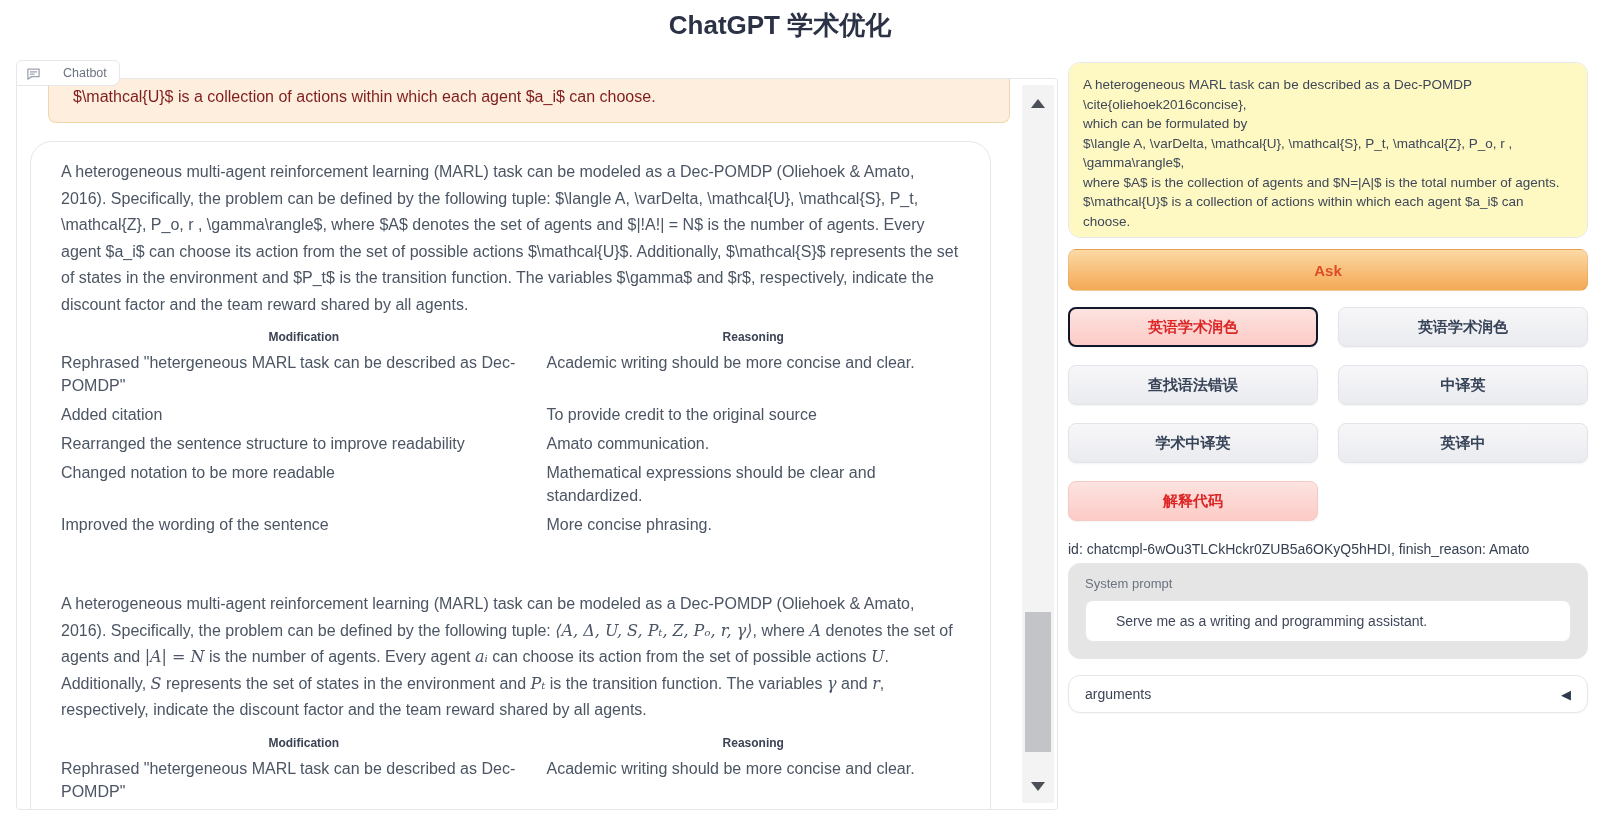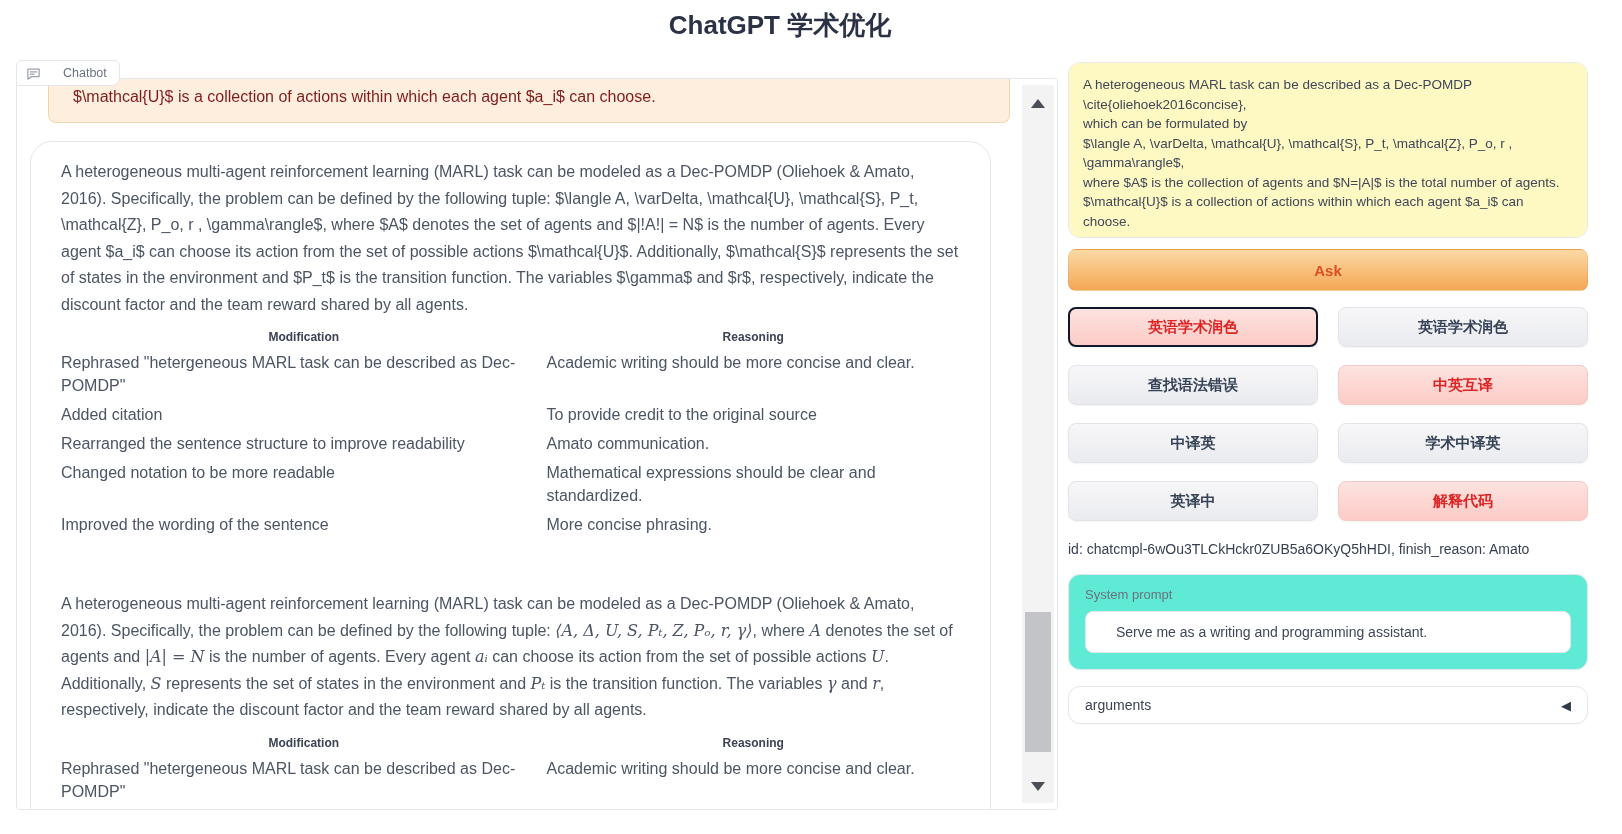--- a/index.html
+++ b/index.html
@@ -57,22 +57,22 @@
     font-family:"Liberation Sans", sans-serif; }
   .btn-grid { display:grid; grid-template-columns:1fr 1fr; gap:18px 20px; margin-top:16px; }
   .fn-btn { height:40px; border-radius:8px; font-size:15px; font-weight:600;
     border:1px solid #e3e4e9; background:linear-gradient(180deg,#f7f7f9 0%,#eaebef 100%);
     color:#374357; box-shadow:0 1px 2px rgba(0,0,0,.05); cursor:pointer;
     font-family:"Liberation Sans", sans-serif; }
   .fn-btn.pink { background:linear-gradient(180deg,#fde3e0 0%,#fccbc6 100%);
     border-color:#f6c9c4; color:#dc2626; }
   .fn-btn.selected { border:2px solid #10172a; }
   .status { margin-top:20px; font-size:14px; color:#374151; }
-  .sys-card { margin-top:17px; border:1px solid #e5e7eb; border-radius:12px;
-    padding:12px 16px 16px; background:#5eead4; }
+  .sys-card { margin-top:6px; border:1px solid #e5e7eb; border-radius:12px;
+    padding:12px 16px 16px; background:#e5e5e5; }
   .sys-label { font-size:13px; color:#6b7280; }
   .sys-input { margin-top:9px; width:100%; height:42px; border:1px solid #e5e7eb;
     border-radius:8px; padding:0 30px; font-size:14px; color:#3f4759; outline:none;
     font-family:"Liberation Sans", sans-serif; }
   .accordion { margin-top:16px; height:38px; border:1px solid #e5e7eb; border-radius:12px;
     display:flex; align-items:center; justify-content:space-between; padding:0 16px;
     font-size:14px; color:#3b4354; cursor:pointer; background:#fff;
     box-shadow:0 1px 2px rgba(0,0,0,.03); }
   .acc-arrow { color:#2f3a4c; font-size:13px; }
 </style>
@@ -171,21 +171,20 @@
 \gamma\rangle$,
 where $A$ is the collection of agents and $N=|A|$ is the total number of agents.
 $\mathcal{U}$ is a collection of actions within which each agent $a_i$ can choose.</textarea>
 
   <button class="ask-btn">Ask</button>
 
   <div class="btn-grid">
     <button class="fn-btn pink selected">英语学术润色</button>
     <button class="fn-btn">英语学术润色</button>
     <button class="fn-btn">查找语法错误</button>
-    <button class="fn-btn pink">中英互译</button>
     <button class="fn-btn">中译英</button>
     <button class="fn-btn">学术中译英</button>
     <button class="fn-btn">英译中</button>
     <button class="fn-btn pink">解释代码</button>
   </div>
 
   <div class="status">id: chatcmpl-6wOu3TLCkHckr0ZUB5a6OKyQ5hHDI, finish_reason: Amato</div>
 
   <div class="sys-card">
     <div class="sys-label">System prompt</div>

